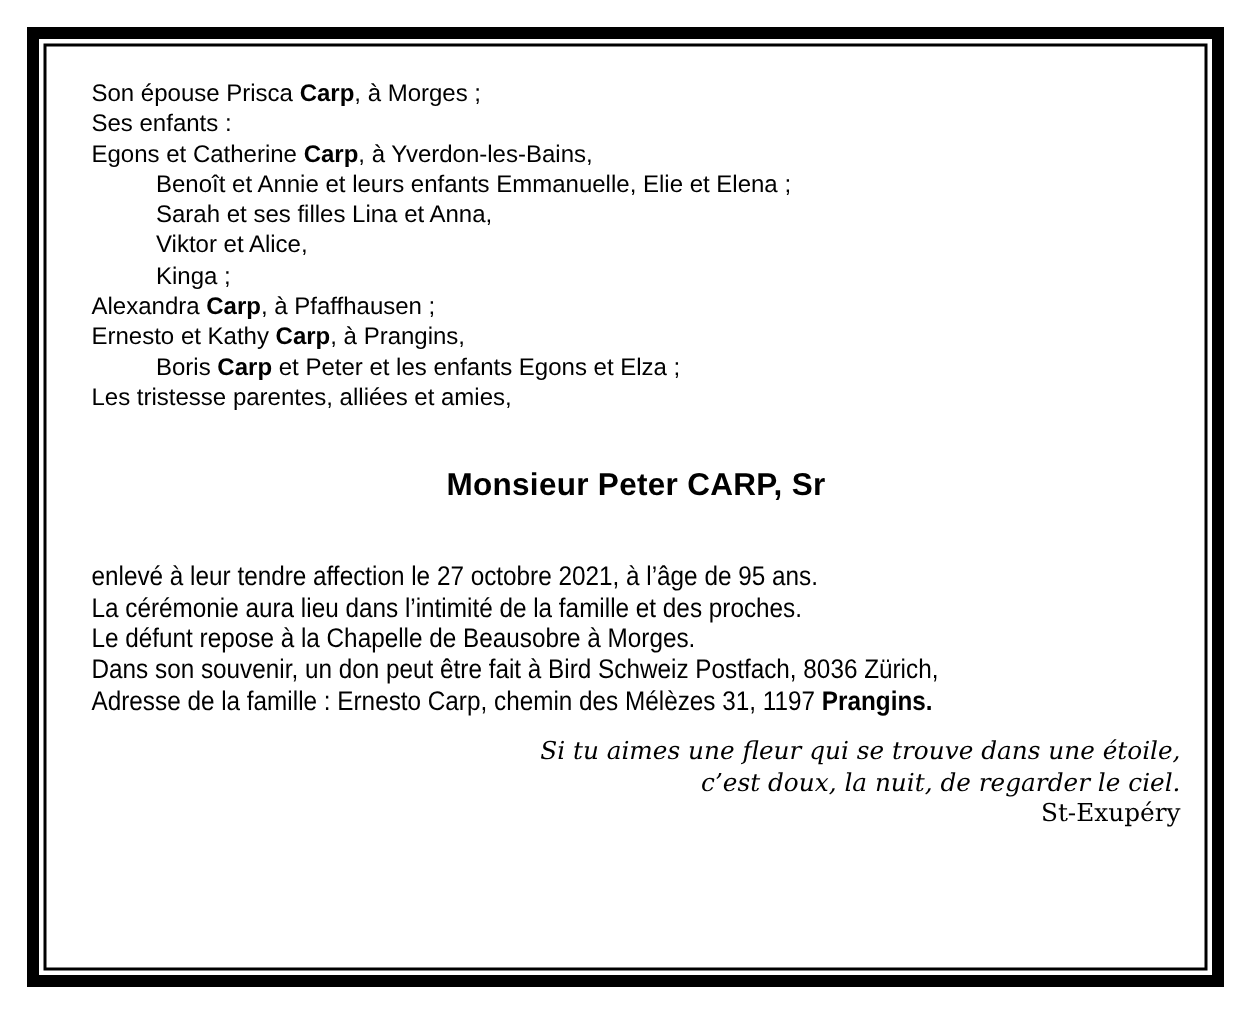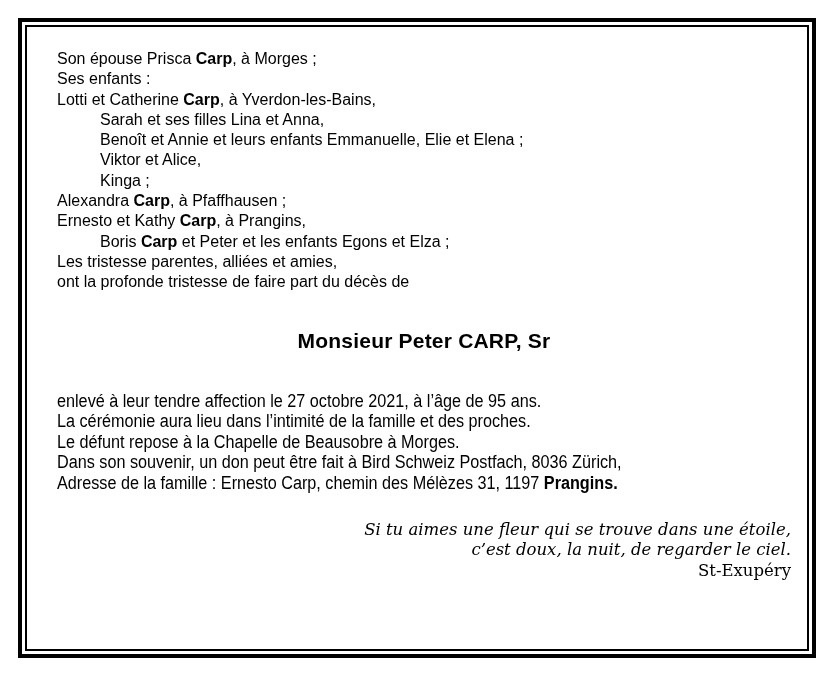--- a/index.html
+++ b/index.html
@@ -15,21 +15,21 @@
     color: #000000;
     overflow: hidden;
   }
   .frame-outer {
     position: absolute;
     left: 18px;
     top: 18px;
     width: 798px;
     height: 640px;
     box-sizing: border-box;
-    border: 4px solid #000000;
+    border: 8px solid #000000;
   }
   .frame-inner {
     position: absolute;
     left: 3px;
     top: 3px;
     right: 3px;
     bottom: 3px;
     border: 2px solid #000000;
   }
   .content {
@@ -67,21 +67,21 @@
     font-size: 18px;
     line-height: 20.6px;
   }
   .details .line-inner {
     display: inline-block;
     transform: scaleX(0.90);
     transform-origin: 0 50%;
     white-space: pre;
   }
   .quote {
-    margin-top: 26px;
+    margin-top: 14px;
     text-align: right;
     font-family: "DejaVu Serif", serif;
     font-style: italic;
     font-size: 16.5px;
     line-height: 20.5px;
   }
   .quote-attribution {
     font-style: normal;
   }
 </style>
@@ -89,30 +89,29 @@
 <body>
 
 <div class="page">
   <div class="frame-outer">
     <div class="frame-inner">
       <div class="content">
 
         <div class="family">
             <div class="line"><span class="line-inner"><span>Son épouse Prisca </span><span class="b">Carp</span><span>, à Morges ;</span></span></div>
             <div class="line"><span class="line-inner"><span>Ses enfants :</span></span></div>
-            <div class="line"><span class="line-inner"><span>Lotti et Catherine </span><span class="b">Carp</span><span>, à Yverdon-les-Bains,</span></span></div>
+            <div class="line"><span class="line-inner"><span>Egons et Catherine </span><span class="b">Carp</span><span>, à Yverdon-les-Bains,</span></span></div>
+            <div class="line indent"><span class="line-inner"><span>Benoît et Annie et leurs enfants Emmanuelle, Elie et Elena ;</span></span></div>
             <div class="line indent"><span class="line-inner"><span>Sarah et ses filles Lina et Anna,</span></span></div>
-            <div class="line indent"><span class="line-inner"><span>Benoît et Annie et leurs enfants Emmanuelle, Elie et Elena ;</span></span></div>
             <div class="line indent"><span class="line-inner"><span>Viktor et Alice,</span></span></div>
             <div class="line indent"><span class="line-inner"><span>Kinga ;</span></span></div>
             <div class="line"><span class="line-inner"><span>Alexandra </span><span class="b">Carp</span><span>, à Pfaffhausen ;</span></span></div>
             <div class="line"><span class="line-inner"><span>Ernesto et Kathy </span><span class="b">Carp</span><span>, à Prangins,</span></span></div>
             <div class="line indent"><span class="line-inner"><span>Boris </span><span class="b">Carp</span><span> et Peter et les enfants Egons et Elza ;</span></span></div>
             <div class="line"><span class="line-inner"><span>Les tristesse parentes, alliées et amies,</span></span></div>
-            <div class="line"><span class="line-inner"><span>ont la profonde tristesse de faire part du décès de</span></span></div>
           </div>
 
         <h1 class="title">Monsieur Peter CARP, Sr</h1>
 
         <div class="details">
             <div class="line"><span class="line-inner"><span>enlevé à leur tendre affection le 27 octobre 2021, à l’âge de 95 ans.</span></span></div>
             <div class="line"><span class="line-inner"><span>La cérémonie aura lieu dans l’intimité de la famille et des proches.</span></span></div>
             <div class="line"><span class="line-inner"><span>Le défunt repose à la Chapelle de Beausobre à Morges.</span></span></div>
             <div class="line"><span class="line-inner"><span>Dans son souvenir, un don peut être fait à Bird Schweiz Postfach, 8036 Zürich,</span></span></div>
             <div class="line"><span class="line-inner"><span>Adresse de la famille : Ernesto Carp, chemin des Mélèzes 31, 1197 </span><span class="b">Prangins.</span></span></div>

